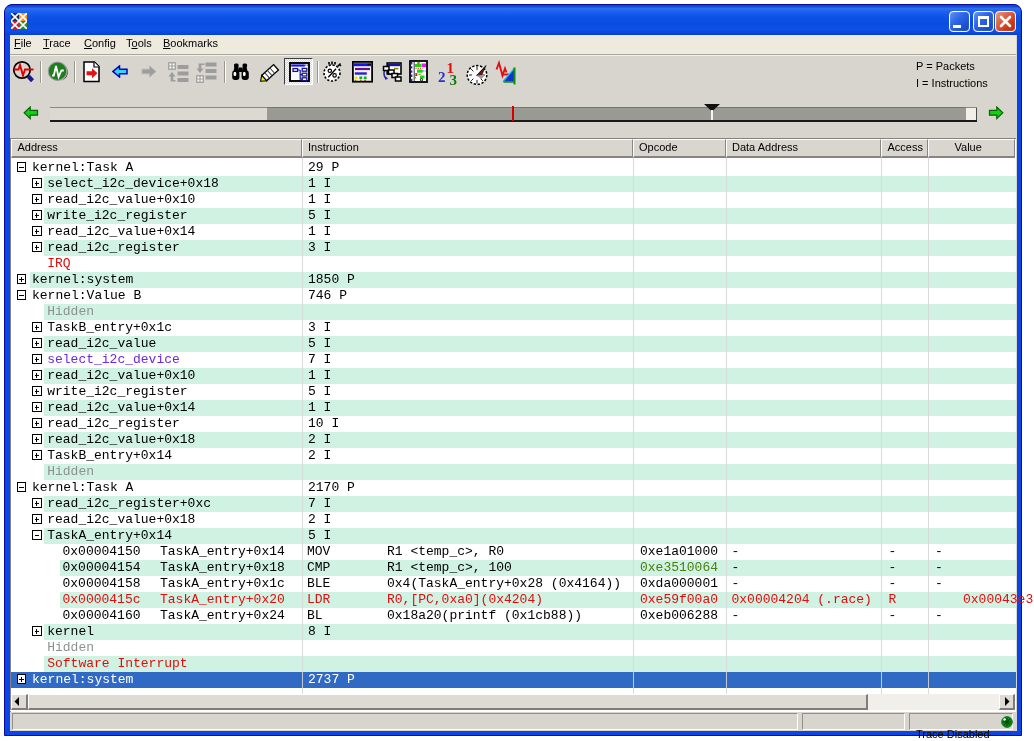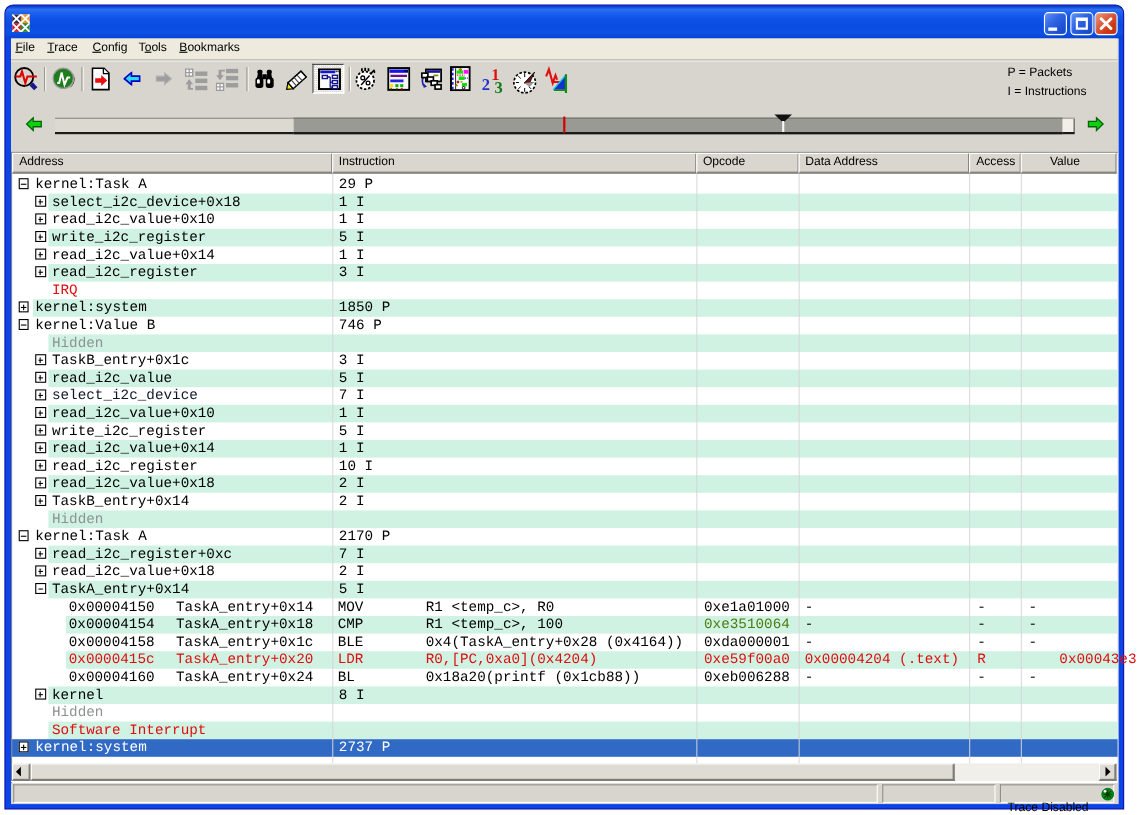--- a/index.html
+++ b/index.html
@@ -269,21 +269,21 @@
 <div style="position:absolute;left:308px;top:320px;height:16px;line-height:16px;font:normal 13px 'Liberation Mono', monospace;color:#000;white-space:pre;">3 I</div>
 <div class="abs" style="left:44px;top:336px;width:972px;height:16px;background:#d0f2e3;"></div>
 <div class="abs" style="left:32.2px;top:338.3px;width:9.5px;height:9.5px;background:#fff;border:1.3px solid #000;"></div>
 <div class="abs" style="left:34.5px;top:342.6px;width:4.9px;height:1.1px;background:#000;"></div>
 <div class="abs" style="left:36.400000000000006px;top:340.7px;width:1.1px;height:4.9px;background:#000;"></div>
 <div style="position:absolute;left:47.2px;top:336px;height:16px;line-height:16px;font:normal 13px 'Liberation Mono', monospace;color:#000;white-space:pre;">read_i2c_value</div>
 <div style="position:absolute;left:308px;top:336px;height:16px;line-height:16px;font:normal 13px 'Liberation Mono', monospace;color:#000;white-space:pre;">5 I</div>
 <div class="abs" style="left:32.2px;top:354.3px;width:9.5px;height:9.5px;background:#fff;border:1.3px solid #000;"></div>
 <div class="abs" style="left:34.5px;top:358.6px;width:4.9px;height:1.1px;background:#000;"></div>
 <div class="abs" style="left:36.400000000000006px;top:356.7px;width:1.1px;height:4.9px;background:#000;"></div>
-<div style="position:absolute;left:47.2px;top:352px;height:16px;line-height:16px;font:normal 13px 'Liberation Mono', monospace;color:#0f172a;white-space:pre;">select_i2c_device</div>
+<div style="position:absolute;left:47.2px;top:352px;height:16px;line-height:16px;font:normal 13px 'Liberation Mono', monospace;color:#6d28d9;white-space:pre;">select_i2c_device</div>
 <div style="position:absolute;left:308px;top:352px;height:16px;line-height:16px;font:normal 13px 'Liberation Mono', monospace;color:#000;white-space:pre;">7 I</div>
 <div class="abs" style="left:44px;top:368px;width:972px;height:16px;background:#d0f2e3;"></div>
 <div class="abs" style="left:32.2px;top:370.3px;width:9.5px;height:9.5px;background:#fff;border:1.3px solid #000;"></div>
 <div class="abs" style="left:34.5px;top:374.6px;width:4.9px;height:1.1px;background:#000;"></div>
 <div class="abs" style="left:36.400000000000006px;top:372.7px;width:1.1px;height:4.9px;background:#000;"></div>
 <div style="position:absolute;left:47.2px;top:368px;height:16px;line-height:16px;font:normal 13px 'Liberation Mono', monospace;color:#000;white-space:pre;">read_i2c_value+0x10</div>
 <div style="position:absolute;left:308px;top:368px;height:16px;line-height:16px;font:normal 13px 'Liberation Mono', monospace;color:#000;white-space:pre;">1 I</div>
 <div class="abs" style="left:32.2px;top:386.3px;width:9.5px;height:9.5px;background:#fff;border:1.3px solid #000;"></div>
 <div class="abs" style="left:34.5px;top:390.6px;width:4.9px;height:1.1px;background:#000;"></div>
 <div class="abs" style="left:36.400000000000006px;top:388.7px;width:1.1px;height:4.9px;background:#000;"></div>
@@ -357,21 +357,21 @@
 <div style="position:absolute;left:640px;top:576px;height:16px;line-height:16px;font:normal 13px 'Liberation Mono', monospace;color:#000;white-space:pre;">0xda000001</div>
 <div style="position:absolute;left:731.5px;top:576px;height:16px;line-height:16px;font:normal 13px 'Liberation Mono', monospace;color:#000;white-space:pre;">-</div>
 <div style="position:absolute;left:888.5px;top:576px;height:16px;line-height:16px;font:normal 13px 'Liberation Mono', monospace;color:#000;white-space:pre;">-</div>
 <div style="position:absolute;left:935px;top:576px;height:16px;line-height:16px;font:normal 13px 'Liberation Mono', monospace;color:#000;white-space:pre;">-</div>
 <div class="abs" style="left:60px;top:592px;width:956px;height:16px;background:#d0f2e3;"></div>
 <div style="position:absolute;left:62.5px;top:592px;height:16px;line-height:16px;font:normal 13px 'Liberation Mono', monospace;color:#e00d0d;white-space:pre;">0x0000415c</div>
 <div style="position:absolute;left:160px;top:592px;height:16px;line-height:16px;font:normal 13px 'Liberation Mono', monospace;color:#e00d0d;white-space:pre;">TaskA_entry+0x20</div>
 <div style="position:absolute;left:307px;top:592px;height:16px;line-height:16px;font:normal 13px 'Liberation Mono', monospace;color:#e00d0d;white-space:pre;">LDR</div>
 <div style="position:absolute;left:387px;top:592px;height:16px;line-height:16px;font:normal 13px 'Liberation Mono', monospace;color:#e00d0d;white-space:pre;">R0,[PC,0xa0](0x4204)</div>
 <div style="position:absolute;left:640px;top:592px;height:16px;line-height:16px;font:normal 13px 'Liberation Mono', monospace;color:#e00d0d;white-space:pre;">0xe59f00a0</div>
-<div style="position:absolute;left:731.5px;top:592px;height:16px;line-height:16px;font:normal 13px 'Liberation Mono', monospace;color:#e00d0d;white-space:pre;">0x00004204 (.text)</div>
+<div style="position:absolute;left:731.5px;top:592px;height:16px;line-height:16px;font:normal 13px 'Liberation Mono', monospace;color:#e00d0d;white-space:pre;">0x00004204 (.race)</div>
 <div style="position:absolute;left:888.5px;top:592px;height:16px;line-height:16px;font:normal 13px 'Liberation Mono', monospace;color:#e00d0d;white-space:pre;">R</div>
 <div style="position:absolute;left:935px;top:592px;height:16px;line-height:16px;font:normal 13px 'Liberation Mono', monospace;color:#e00d0d;white-space:pre;margin-left:28px;">0x00043e30</div>
 <div style="position:absolute;left:62.5px;top:608px;height:16px;line-height:16px;font:normal 13px 'Liberation Mono', monospace;color:#000;white-space:pre;">0x00004160</div>
 <div style="position:absolute;left:160px;top:608px;height:16px;line-height:16px;font:normal 13px 'Liberation Mono', monospace;color:#000;white-space:pre;">TaskA_entry+0x24</div>
 <div style="position:absolute;left:307px;top:608px;height:16px;line-height:16px;font:normal 13px 'Liberation Mono', monospace;color:#000;white-space:pre;">BL</div>
 <div style="position:absolute;left:387px;top:608px;height:16px;line-height:16px;font:normal 13px 'Liberation Mono', monospace;color:#000;white-space:pre;">0x18a20(printf (0x1cb88))</div>
 <div style="position:absolute;left:640px;top:608px;height:16px;line-height:16px;font:normal 13px 'Liberation Mono', monospace;color:#000;white-space:pre;">0xeb006288</div>
 <div style="position:absolute;left:731.5px;top:608px;height:16px;line-height:16px;font:normal 13px 'Liberation Mono', monospace;color:#000;white-space:pre;">-</div>
 <div style="position:absolute;left:888.5px;top:608px;height:16px;line-height:16px;font:normal 13px 'Liberation Mono', monospace;color:#000;white-space:pre;">-</div>
 <div style="position:absolute;left:935px;top:608px;height:16px;line-height:16px;font:normal 13px 'Liberation Mono', monospace;color:#000;white-space:pre;">-</div>

